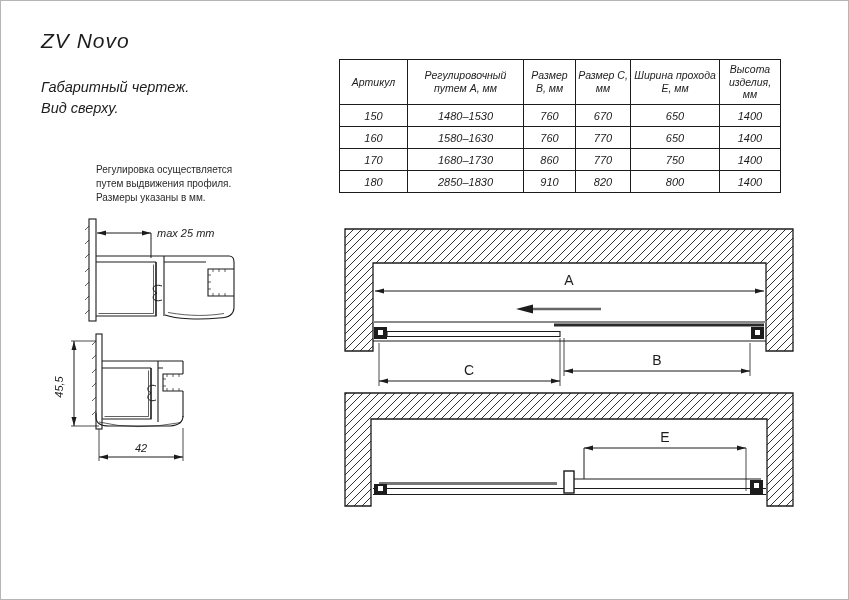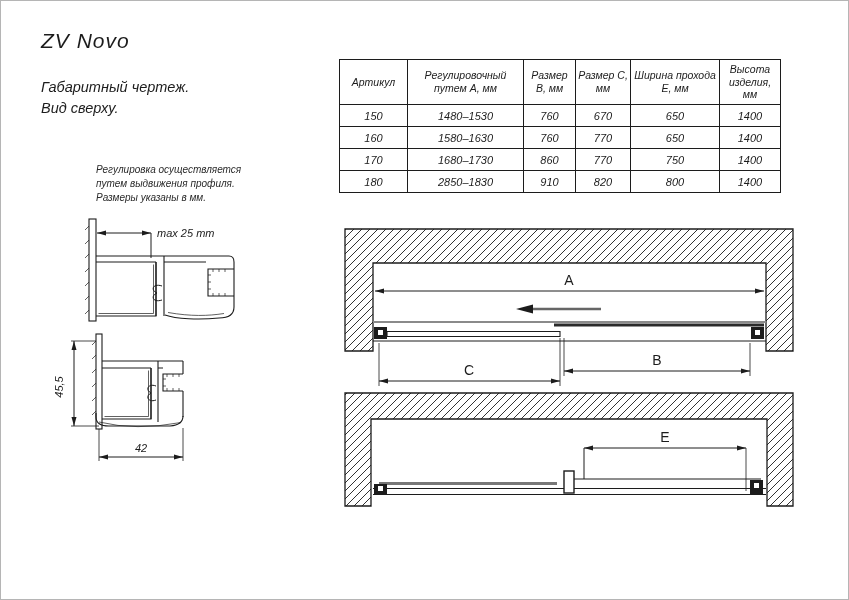--- a/index.html
+++ b/index.html
@@ -7,21 +7,21 @@
     position:relative; width:849px; height:600px;
     background:#ffffff; border:1px solid #b5b5b5; box-sizing:border-box;
     font-family:"Liberation Sans", sans-serif; color:#1c1c1c; overflow:hidden;
   }
   .abs { position:absolute; }
   
   #title-block { left:40px; top:28px; font-style:italic; }
   #product-name { font-size:21px; letter-spacing:1px; margin-bottom:24px; }
   .subtitle { font-size:14.5px; line-height:1.45;font-style:italic; }
   
-  #note-block { left:95px; top:162px; font-style:italic; font-size:10px; line-height:1.38; color:#2a2a2a; }
+  #note-block { left:95px; top:162px; font-size:10px; line-height:1.38; color:#2a2a2a; }
   
   #spec-table { left:338px; top:58px; }
   table { border-collapse:collapse; table-layout:fixed; }
   th,td {
     border:1.4px solid #1c1c1c; text-align:center; vertical-align:middle;
     font-style:italic; font-weight:normal; color:#1c1c1c; padding:1px 2px;
     font-family:"Liberation Sans", sans-serif;
   }
   th { font-size:10.5px; line-height:1.2; height:42px; }
   td { font-size:11px; height:19px; }

